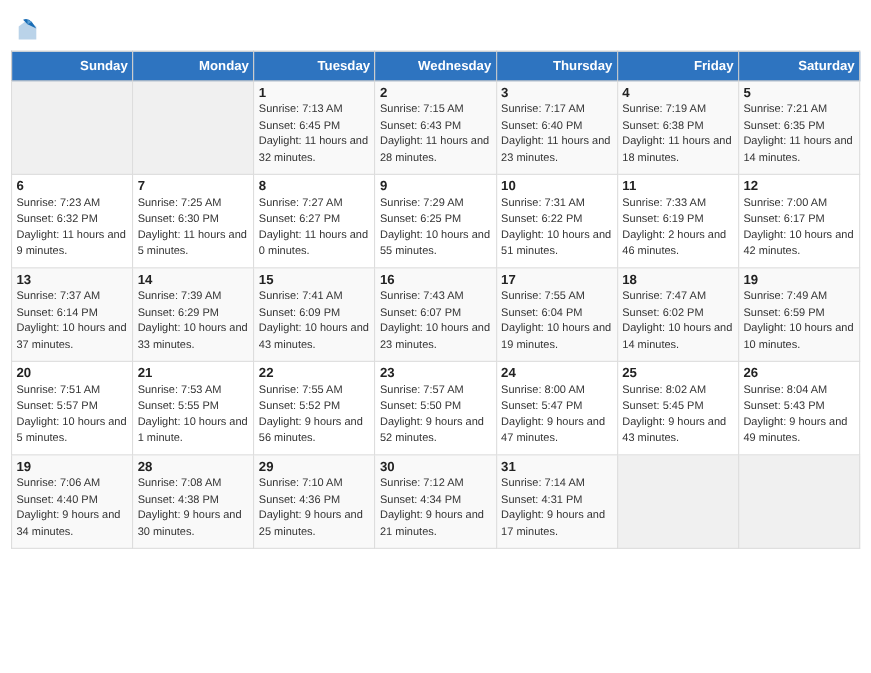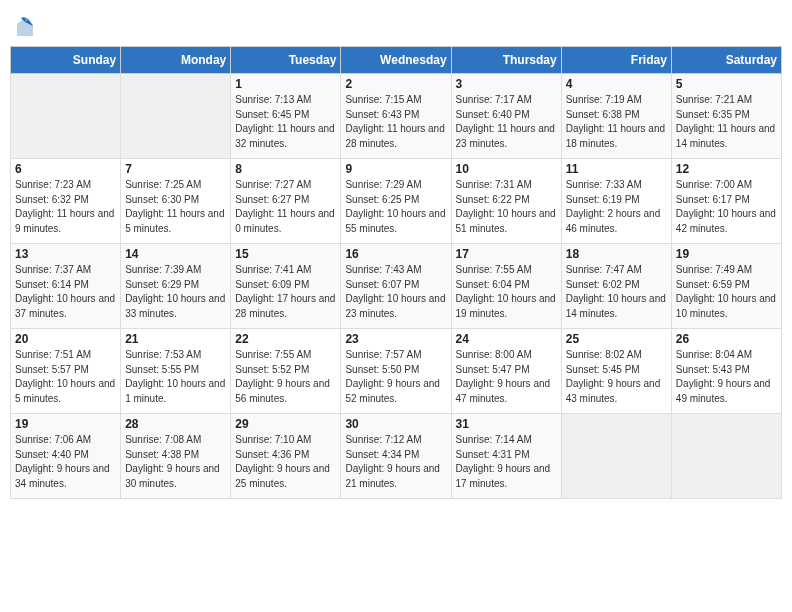--- a/index.html
+++ b/index.html
@@ -256,21 +256,21 @@
           <span>Sunrise: 7:39 AM</span><br>
           <span>Sunset: 6:29 PM</span><br>
           <span>Daylight: 10 hours and 33 minutes.</span>
         </div>
       </td>
         <td>
         <span class="day-number">15</span>
         <div class="cell-content">
           <span>Sunrise: 7:41 AM</span><br>
           <span>Sunset: 6:09 PM</span><br>
-          <span>Daylight: 17 hours and 28 minutes.</span>
+          <span>Daylight: 10 hours and 43 minutes.</span>
         </div>
       </td>
         <td>
         <span class="day-number">16</span>
         <div class="cell-content">
           <span>Sunrise: 7:43 AM</span><br>
           <span>Sunset: 6:07 PM</span><br>
           <span>Daylight: 10 hours and 23 minutes.</span>
         </div>
       </td>

